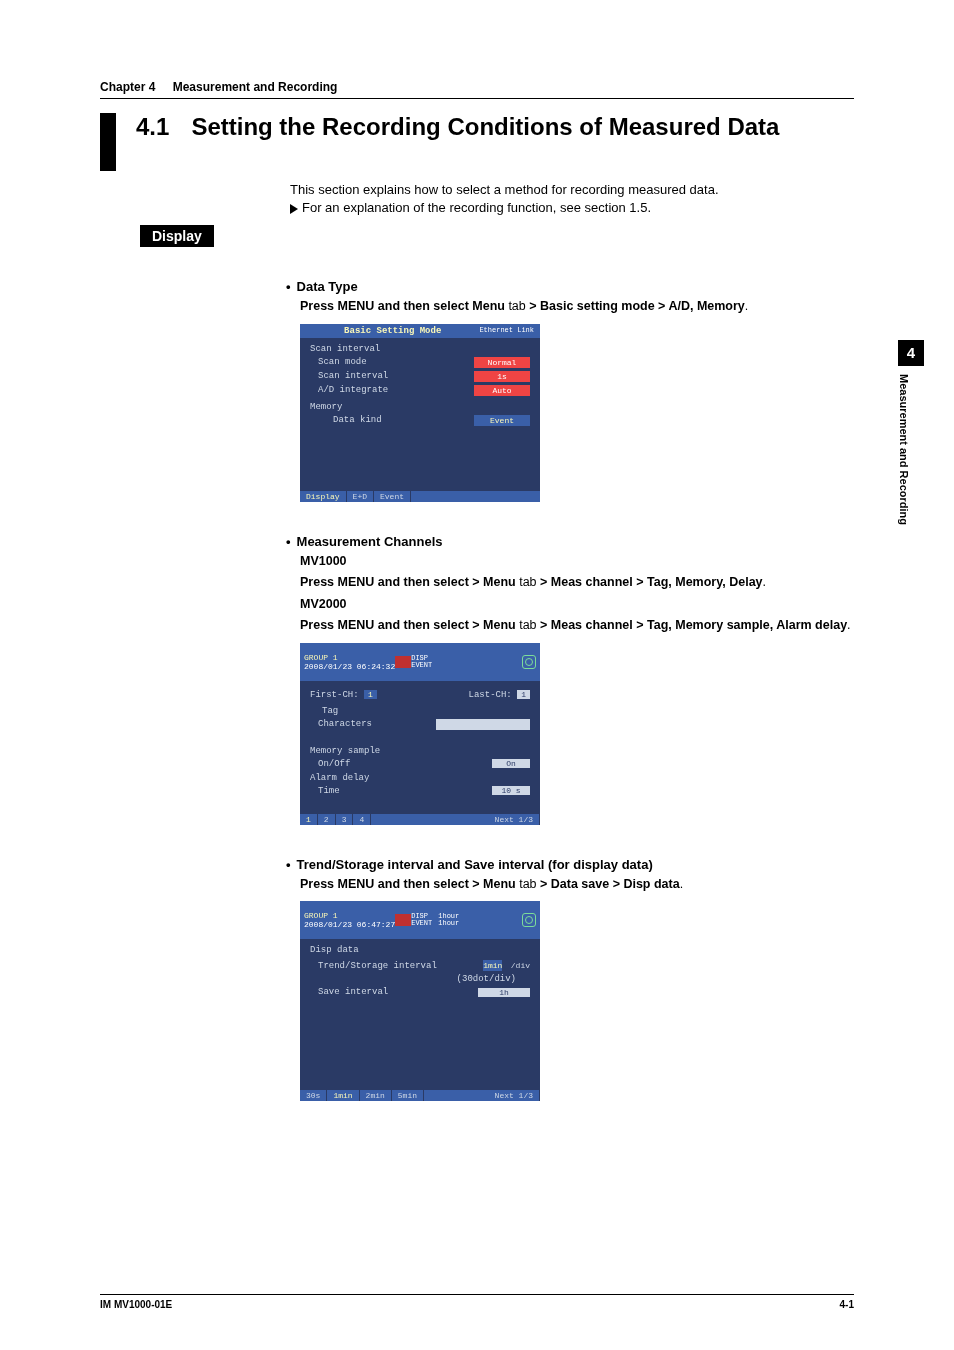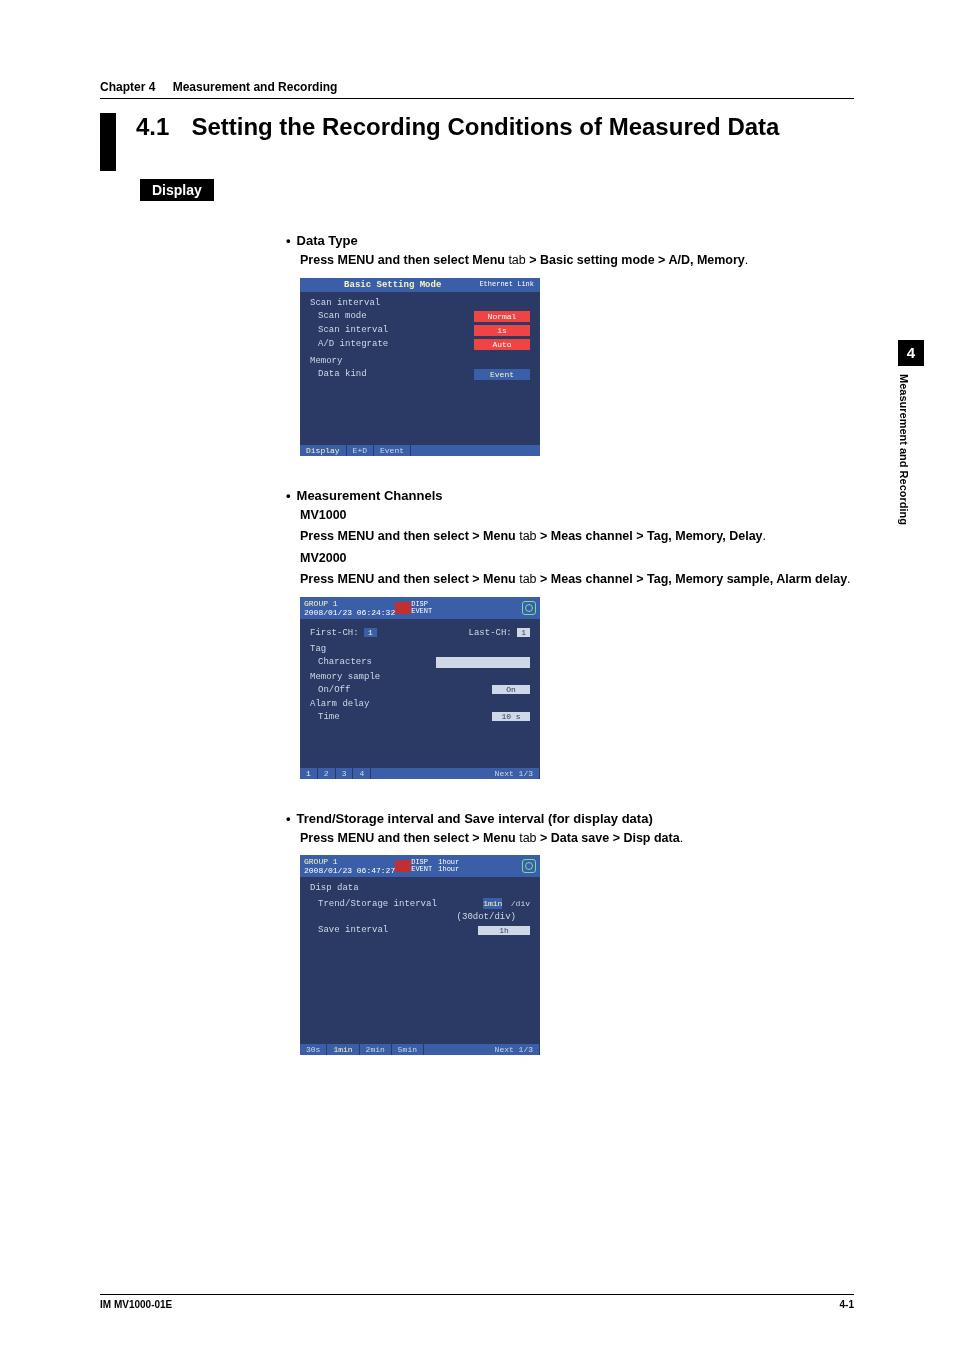--- a/index.html
+++ b/index.html
@@ -145,21 +145,21 @@
   }
   .shot-footer span {
     flex:0 0 auto;
     padding:1px 6px;
     border-right:1px solid #2a3a65;
     color:#f9f7b8;
   }
   .shot-footer span.plain { color:#cfd8e6; }
   .shot-footer .spacer { flex:1; border:none; }
   .shot-header2 {
-    background:#3a5fa8; padding:2px 4px;
+    background:#3a5fa8; padding:10px 4px;
     display:flex; justify-content:space-between; align-items:center;
     font-size:8px;
   }
   .red-icon {
     display:inline-block; width:16px; height:12px; background:#c03030; vertical-align:middle;
   }
   .circ-icon {
     display:inline-block; width:12px; height:12px; border:1px solid #7bdc9a; border-radius:3px; position:relative; vertical-align:middle;
   }
   .circ-icon::after{
@@ -179,20 +179,24 @@
     <span>Measurement and Recording</span>
   </div>
 
   <div class="title-row">
     <div class="title-bar"></div>
     <div>
       <span class="title-text title-num">4.1</span><span class="title-text">Setting the Recording Conditions of Measured Data</span>
     </div>
   </div>
 
+  <div class="intro-block">
+    <div>This section explains how to select a method for recording measured data.</div>
+    <div><span class="tri"></span><span>For an explanation of the recording function, see section 1.5.</span></div>
+  </div>
 
   <div class="display-tag">Display</div>
 
   <div class="body-block">
 
     <div class="bullet-row"><span class="dot">•</span><span>Data Type</span></div>
     <div class="path-line">
       <span class="bold">Press MENU and then select Menu</span><span class="normal"> tab </span><span class="bold">&gt; Basic setting mode &gt; A/D, Memory</span><span class="normal">.</span>
     </div>
 
@@ -212,21 +216,21 @@
           </div>
         <div class="shot-row" style="padding-left:8px;">
             <span>Scan interval</span>
             <span class="val-box">1s</span>
           </div>
         <div class="shot-row" style="padding-left:8px;">
             <span>A/D integrate</span>
             <span class="val-box">Auto</span>
           </div>
         <div style="margin-top:6px;">Memory</div>
-        <div class="shot-row" style="padding-left:8px;">
+        <div class="shot-row" style="padding-left:8px;margin-left:15px;">
             <span>Data kind</span>
             <span class="val-box sel">Event</span>
           </div>
       </div>
       <div class="shot-footer">
         <span>Display</span>
         <span class="plain">E+D</span>
         <span class="plain">Event</span>
         <span class="spacer"></span>
       </div>
@@ -254,26 +258,26 @@
           <span>EVENT</span>
         </span>
         <span style="flex:1"></span>
         <span class="circ-icon"></span>
       </div>
       <div class="shot-body">
         <div class="shot-row">
           <span><span>First-CH:</span> <span class="val-box-sm" style="background:#3a5fa8; color:#f9f7b8;">1</span></span>
           <span><span>Last-CH:</span> <span class="val-box-sm">1</span></span>
         </div>
-        <div style="margin-top:6px;">Tag</div>
+        <div style="margin-top:6px;margin-left:12px;">Tag</div>
         <div class="shot-row" style="padding-left:8px;gap:29px;">
             <span>Characters</span>
             <input class="fld" style="width: 90px;">
           </div>
-        <div style="margin-top:4px;">Memory sample</div>
+        <div style="margin-top:16px;">Memory sample</div>
         <div class="shot-row" style="padding-left:8px;">
             <span>On/Off</span>
             <span class="val-box-sm" style="min-width:30px;">On</span>
           </div>
         <div style="margin-top:4px;">Alarm delay</div>
         <div class="shot-row" style="padding-left:8px;">
             <span>Time</span>
             <span class="val-box-sm" style="min-width:30px;">10 s</span>
           </div>
       </div>

